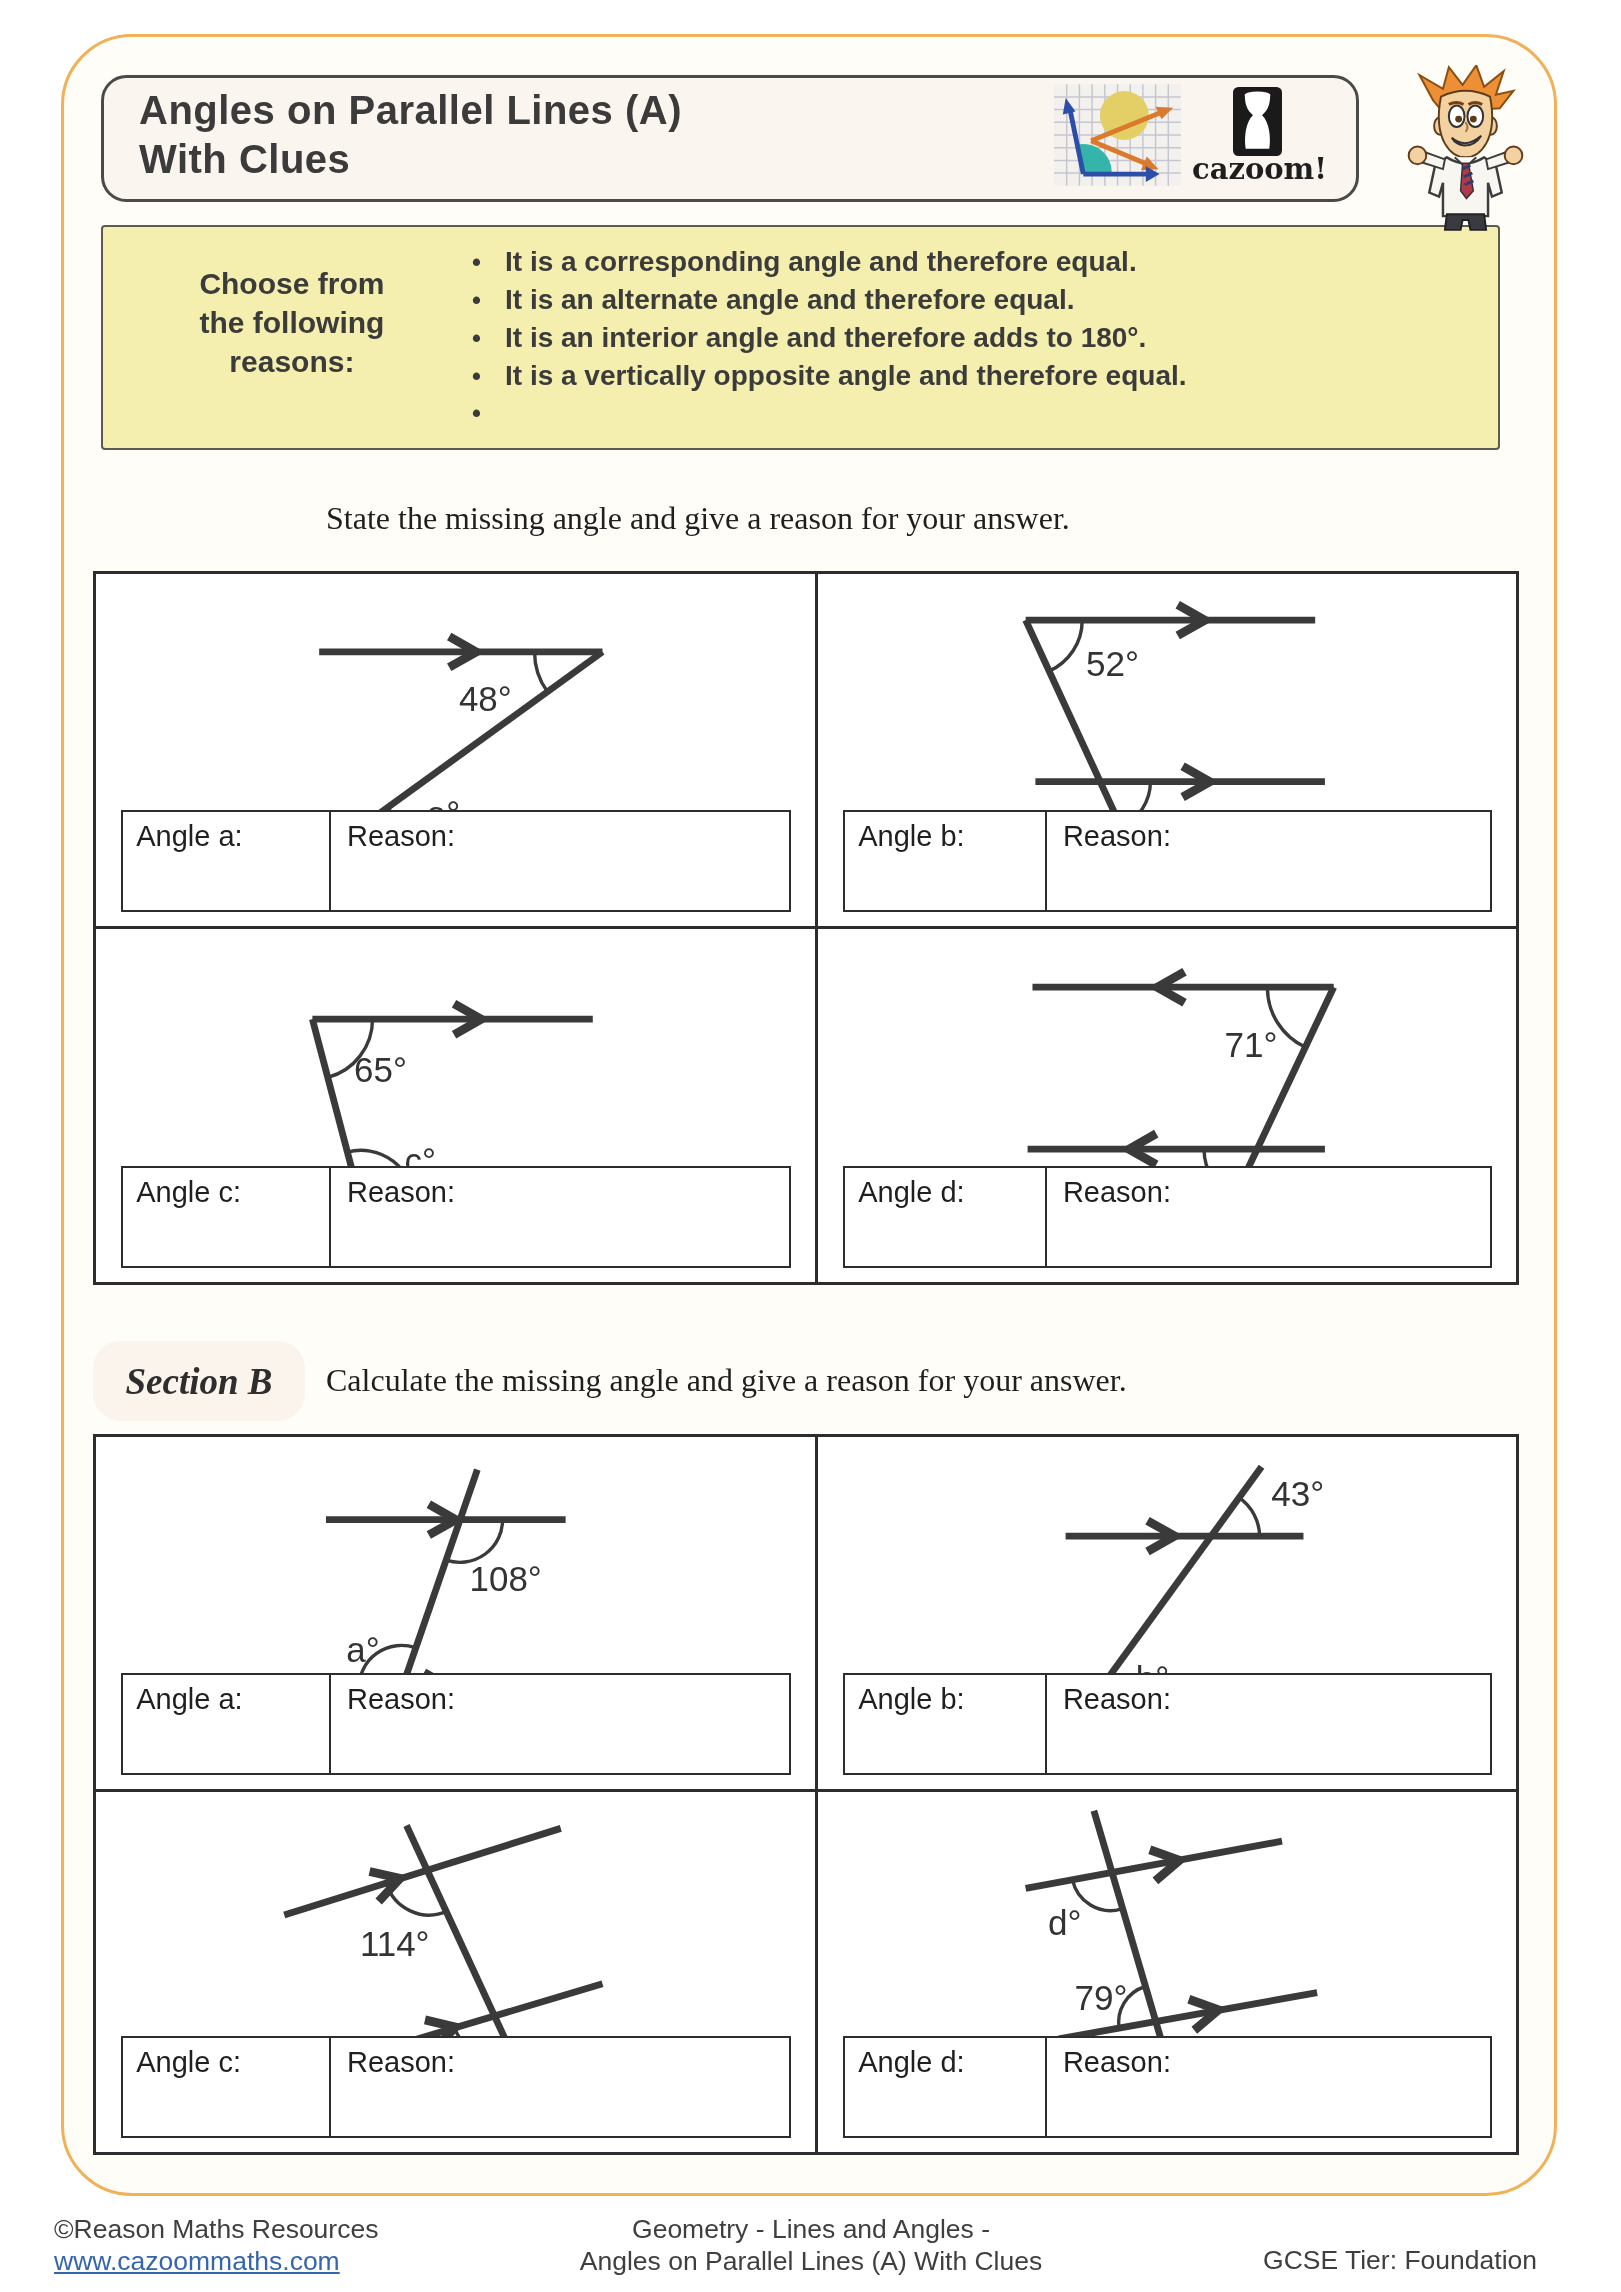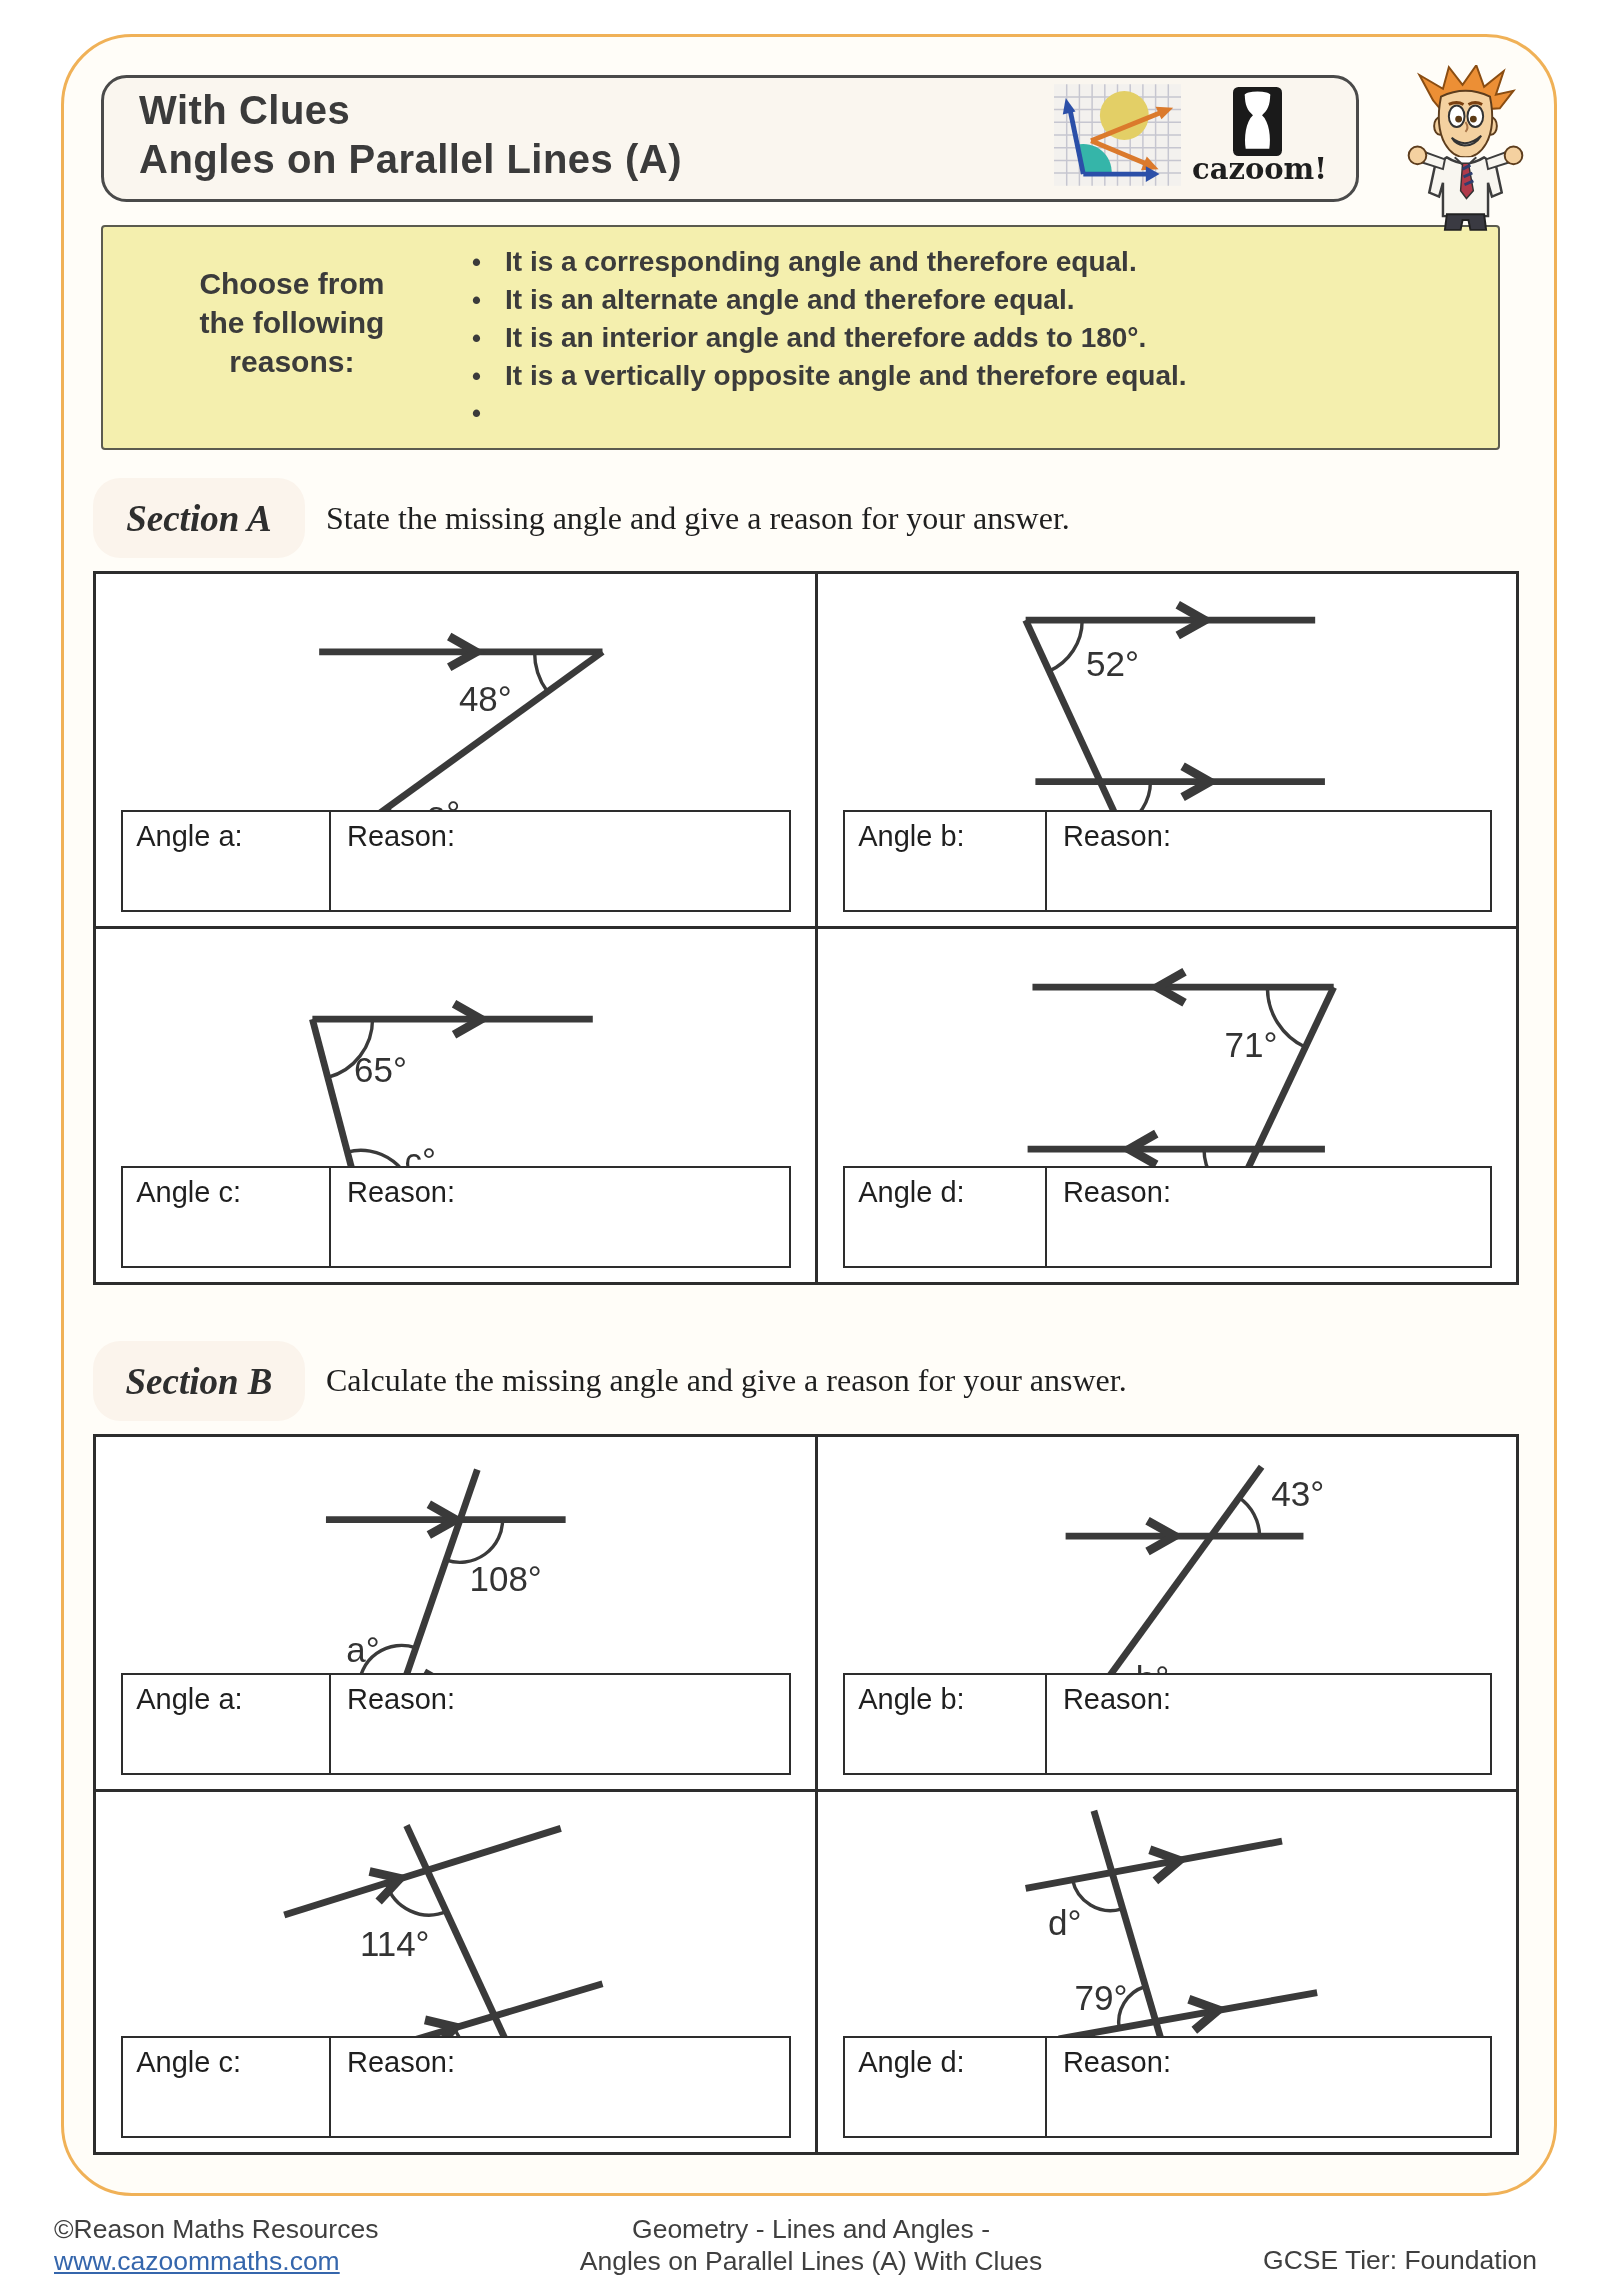--- a/index.html
+++ b/index.html
@@ -65,22 +65,22 @@
   .weblink{color:#3566ac;text-decoration:underline;cursor:pointer;}
 </style>
 </head>
 <body>
 
 <div class="page">
   <div class="frame"></div>
 
   <div class="title-box">
     <div class="title-text">
+      <div class="title-line">Angles on Parallel Lines (A)</div>
       <div class="title-line">With Clues</div>
-      <div class="title-line">Angles on Parallel Lines (A)</div>
     </div>
   </div>
 
   <svg class="logo-grid" viewBox="0 0 130 104">
     <rect x="0" y="0" width="130" height="104" fill="#f3f1ee"></rect>
     <g stroke="#c6c6d0" stroke-width="1.5">
       <path d="M0 13 H130 M0 26 H130 M0 39 H130 M0 52 H130 M0 65 H130 M0 78 H130 M0 91 H130"></path>
       <path d="M13 0 V104 M26 0 V104 M39 0 V104 M52 0 V104 M65 0 V104 M78 0 V104 M91 0 V104 M104 0 V104 M117 0 V104"></path>
     </g>
     <circle cx="72" cy="32" r="25" fill="#e3cf66"></circle>
@@ -147,23 +147,20 @@
       <div class="clue-item">
           <span class="bullet-dot">•</span>
           <span>It is a vertically opposite angle and therefore equal.</span>
         </div>
       <div class="clue-item">
           <span class="bullet-dot">•</span>
         </div>
     </div>
   </div>
 
-  <div class="section-label-box" style="top:478px;">
-    <span class="section-label">Section A</span>
-  </div>
   <div class="section-instruction" style="top:500px;">State the missing angle and give a reason for your answer.</div>
 
   <div class="ptable ptable-a">
 
     <div class="cell cell-br cell-bb">
       <svg class="diagram" viewBox="0 0 741 366" preserveAspectRatio="none">
         <path class="dline" d="M230 81 H522"></path>
         <path class="dline" d="M522 81 L240 287"></path>
         <path class="dline" d="M240 287 H527"></path>
         <path class="dchev" d="M364 65 L392 81 L364 97"></path>

